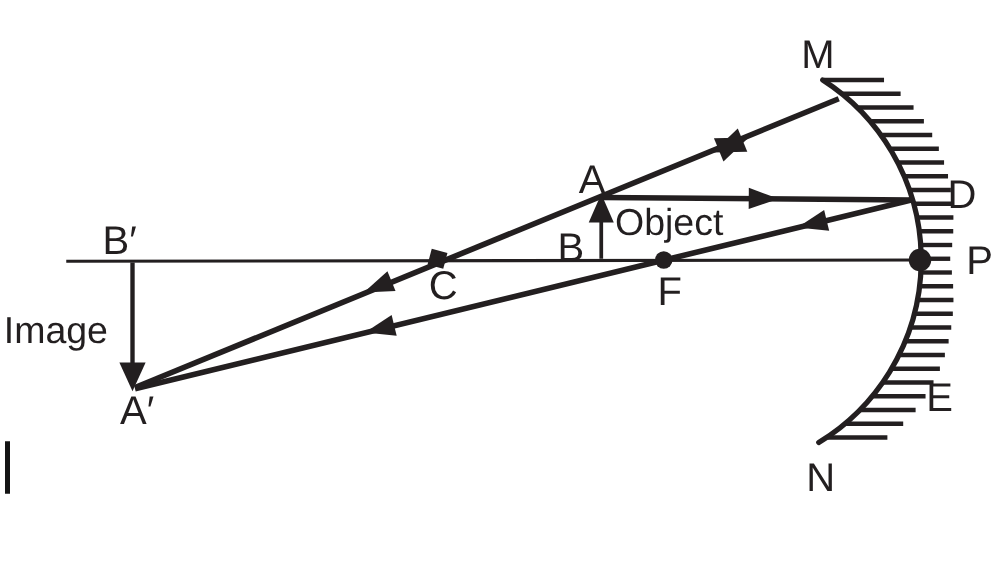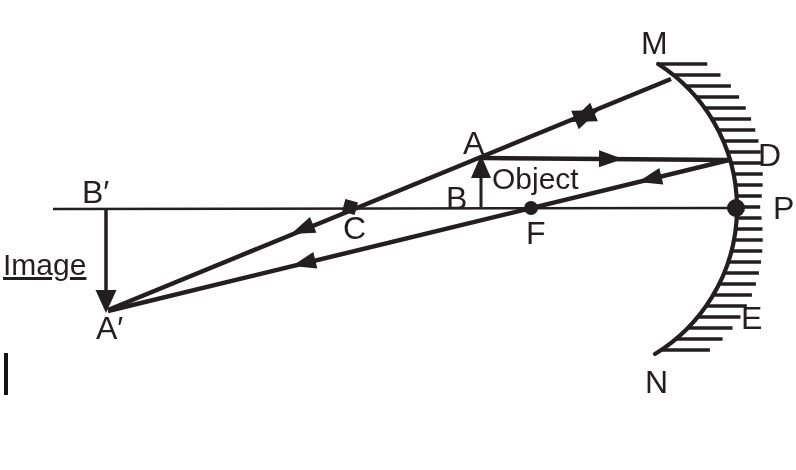--- a/index.html
+++ b/index.html
@@ -80,16 +80,16 @@
   <span class="lbl letter" style="left: 773px; top: 192px;">P</span>
   <span class="lbl letter" style="left: 741px; top: 302px;">E</span>
   <span class="lbl letter" style="left: 645px; top: 366px;">N</span>
   <span class="lbl letter" style="left: 463px; top: 127px;">A</span>
   <span class="lbl letter" style="left: 446px; top: 182px;">B</span>
   <span class="lbl letter" style="left: 343px; top: 212px;">C</span>
   <span class="lbl letter" style="left: 526px; top: 217px;">F</span>
   <span class="lbl letter" style="left: 82px; top: 176px;">B′</span>
   <span class="lbl letter" style="left: 96px; top: 312px;">A′</span>
   <span class="lbl" style="left: 492px; top: 164px;">Object</span>
-  <span class="lbl" style="left: 3px; top: 250px; text-decoration: underline;">Image</span>
+  <span class="lbl" style="left: 3px; top: 250px;">Image</span>
 
   <div class="cursor-bar" style="left: 4px; top: 353px; width: 3.5px; height: 42px;"></div>
 </div>
 
 </body></html>

